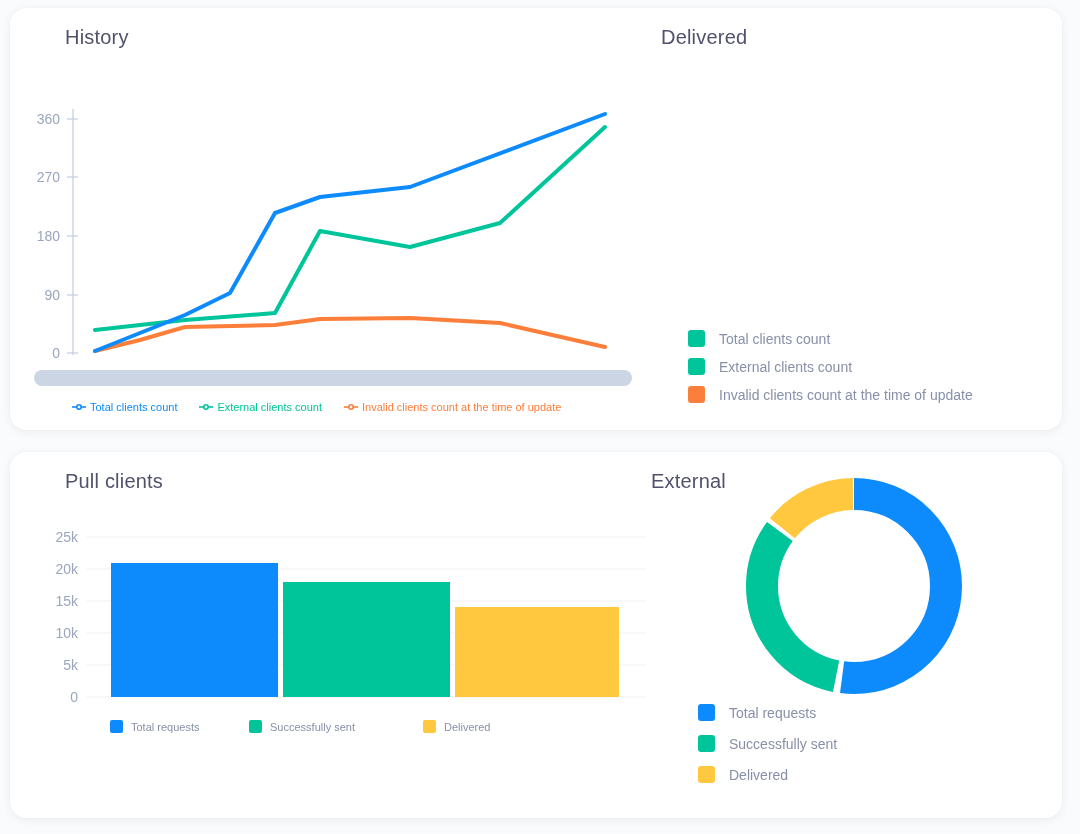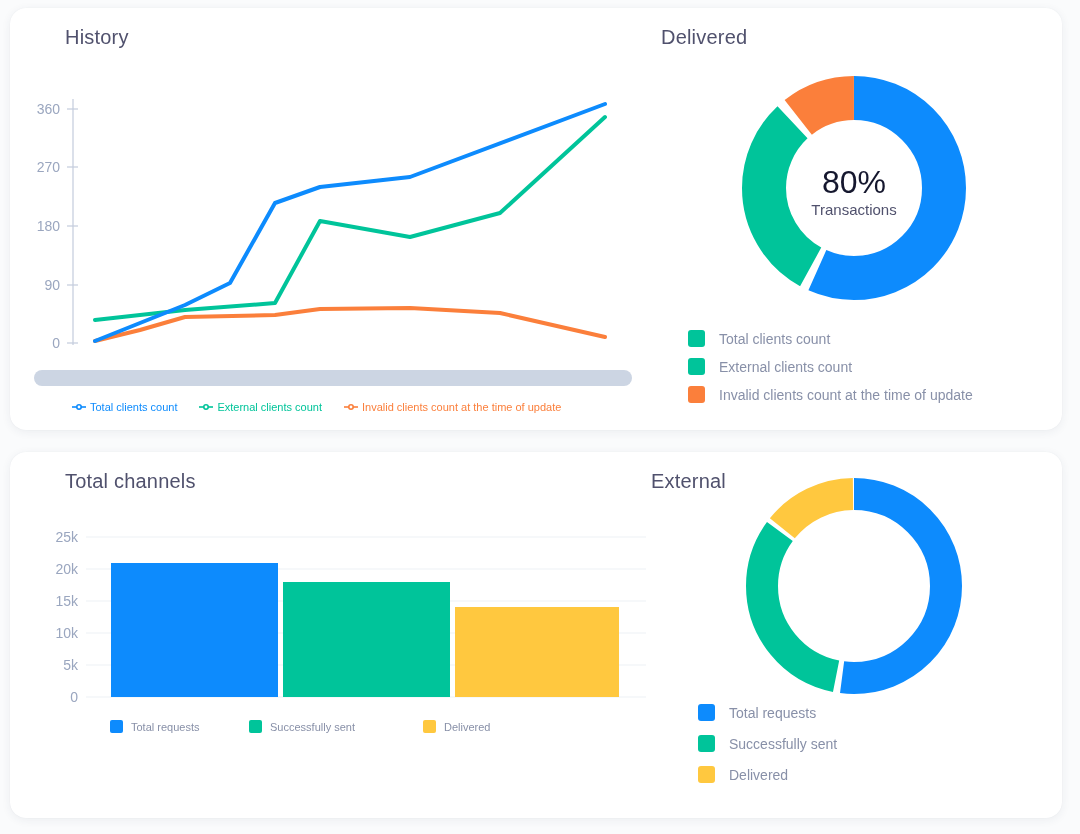--- a/index.html
+++ b/index.html
@@ -48,21 +48,21 @@
     font-weight: 400;
     letter-spacing: .2px;
   }
 
   
   .history-title   { position: absolute; left: 55px;  top: 18px; }
   .analytics-title { position: absolute; left: 15px;  top: 18px; }
 
   .line-chart-wrap {
     position: absolute;
-    left: 0; top: 79px;
+    left: 0; top: 89px;
     width: 636px; height: 285px;
   }
 
   .line-svg { display: block; }
 
   .axis-label {
     fill: #9aa6bf;
     font-family: "Liberation Sans", sans-serif;
     font-size: 14px;
   }
@@ -245,34 +245,20 @@
             <span style="color:#fb7f3b">Invalid clients count at the time of update</span>
           </div>
 
         </div>
       </div>
 
       <div class="panel-right">
 
         <div class="panel-title analytics-title">Delivered</div>
 
-        <div class="donut-wrap donut-analytics">
-          <svg width="224" height="224" viewBox="0 0 224 224">
-            <g transform="rotate(-90 112 112)">
-
-              <circle cx="112" cy="112" r="90" fill="none" stroke="#0d8bfd" stroke-width="44" stroke-dasharray="320.0 245.5" stroke-dashoffset="0"></circle>
-
-              <circle cx="112" cy="112" r="90" fill="none" stroke="#00c49a" stroke-width="44" stroke-dasharray="169.5 396.0" stroke-dashoffset="-327.5"></circle>
-
-              <circle cx="112" cy="112" r="90" fill="none" stroke="#fb7f3b" stroke-width="44" stroke-dasharray="60.0 505.5" stroke-dashoffset="-504.5"></circle>
-            </g>
-            <text class="donut-center-value" x="112" y="117">80%</text>
-            <text class="donut-center-label" x="112" y="139">Transactions</text>
-          </svg>
-        </div>
 
         <div class="sq-legend legend-analytics">
           <div class="sq-legend-item">
             <span class="sq-swatch" style="background:#00c49a"></span>
             <span>Total clients count</span>
           </div>
           <div class="sq-legend-item">
             <span class="sq-swatch" style="background:#00c49a"></span>
             <span>External clients count</span>
           </div>
@@ -284,21 +270,21 @@
 
       </div>
     </div>
   </div>
 
   <div class="card card-bottom">
     <div class="card-split">
 
       <div class="panel-left">
 
-        <div class="panel-title" style="position:absolute;left:55px;top:18px;">Total channels</div>
+        <div class="panel-title" style="position:absolute;left:55px;top:18px;">Pull clients</div>
 
         <div class="bar-chart-wrap">
           <svg width="636" height="200" viewBox="0 0 636 200">
 
             <g>
               <line class="grid-line" x1="68" y1="15" x2="628" y2="15"></line>
               <line class="grid-line" x1="68" y1="47" x2="628" y2="47"></line>
               <line class="grid-line" x1="68" y1="79" x2="628" y2="79"></line>
               <line class="grid-line" x1="68" y1="111" x2="628" y2="111"></line>
               <line class="grid-line" x1="68" y1="143" x2="628" y2="143"></line>

